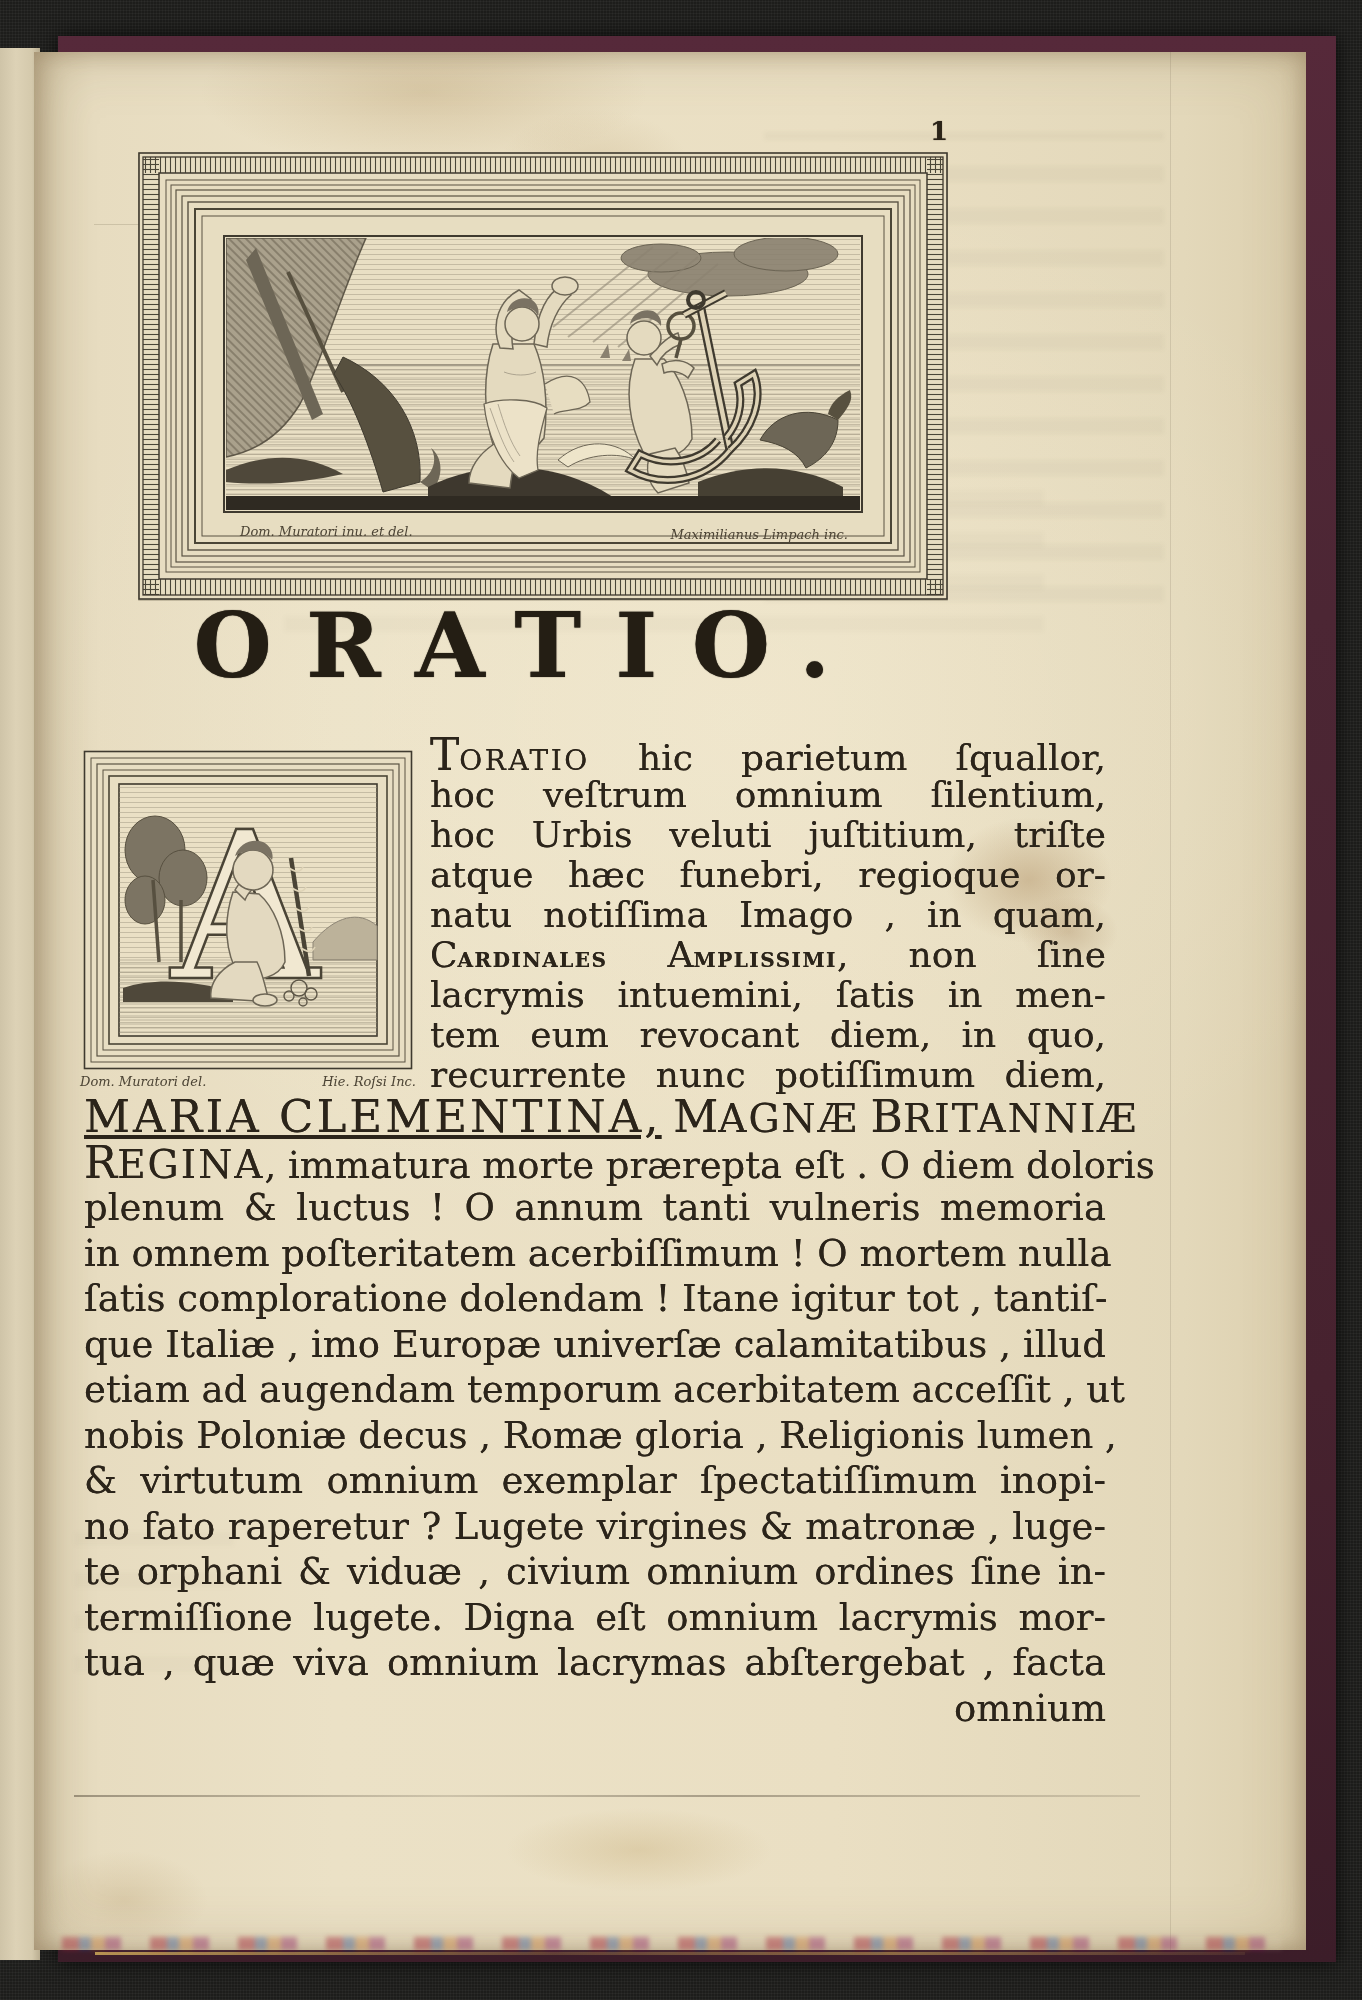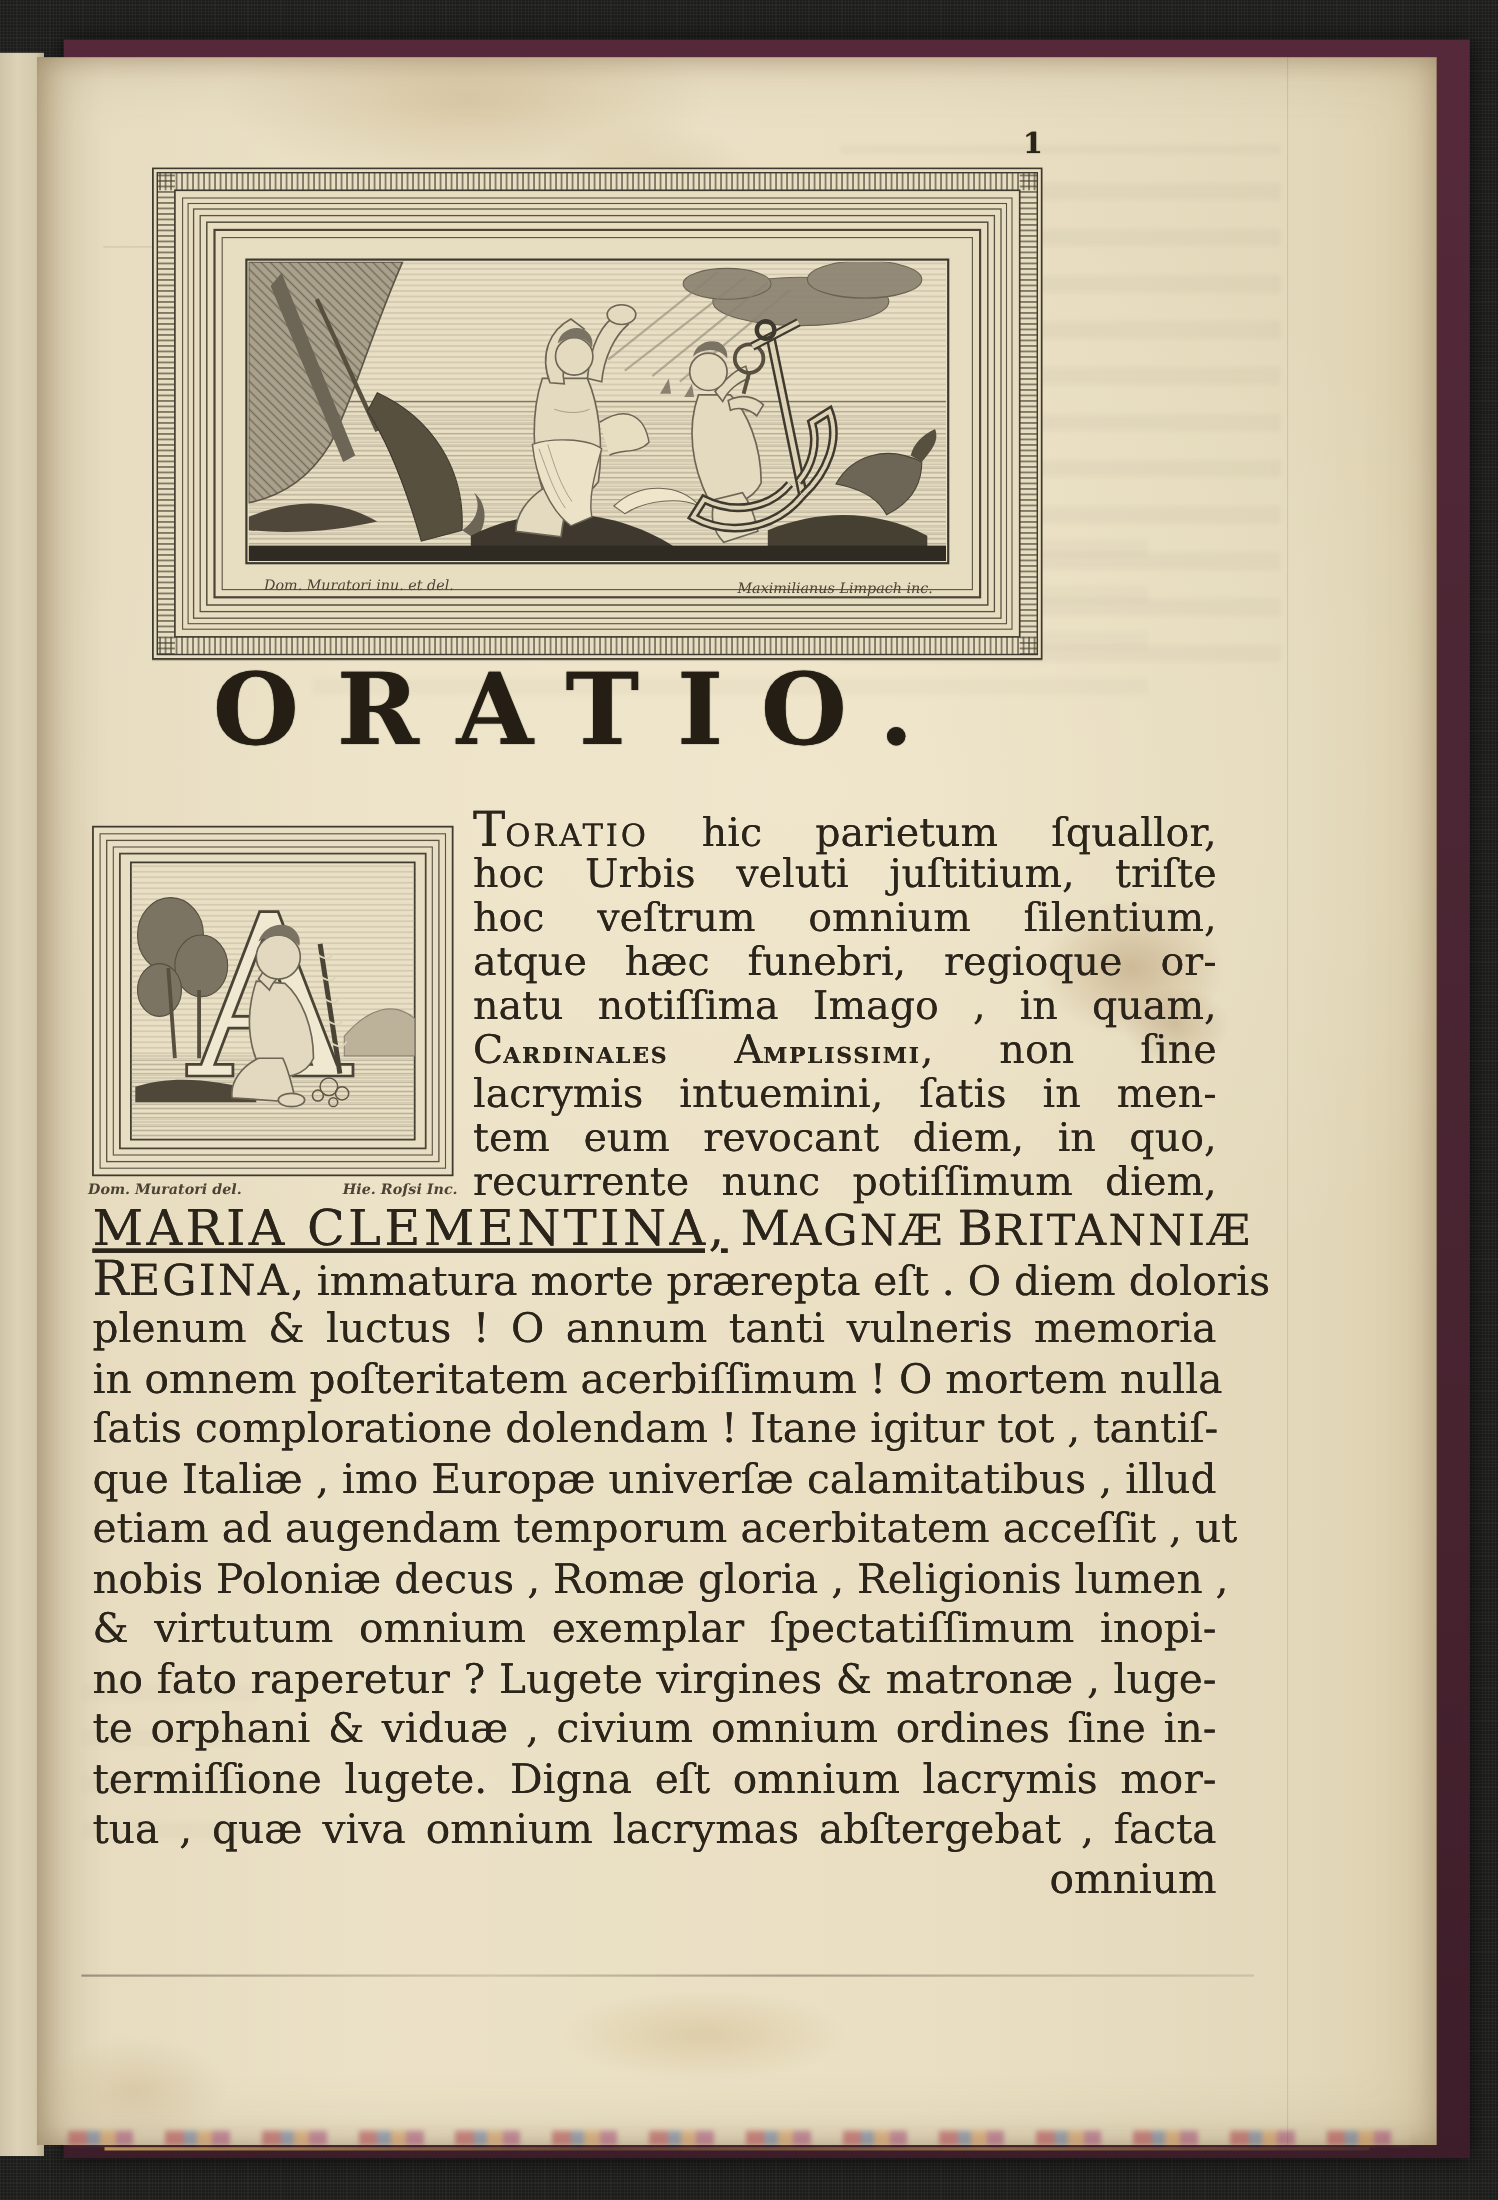--- a/index.html
+++ b/index.html
@@ -37,21 +37,21 @@
         background:repeating-linear-gradient(90deg, rgba(168,40,62,.55) 0 17px, rgba(42,82,158,.45) 17px 29px,
           rgba(204,118,44,.40) 29px 43px, rgba(150,38,108,.50) 43px 59px, rgba(235,225,200,.15) 59px 88px);}
   .pagenum{position:absolute;left:896px;top:64px;width:40px;font-weight:bold;font-size:26px;color:#2a2318;
         text-shadow:0 0 1px rgba(42,35,24,.8);}
   .plate{position:absolute;left:104px;top:100px;width:810px;height:448px;filter:drop-shadow(0 1px 0 rgba(80,70,50,.3));}
   .title{position:absolute;left:60px;top:548px;width:870px;text-align:center;
         font-size:90px;font-weight:bold;letter-spacing:.38em;line-height:1;color:#241e14;
         text-shadow:0 0 1px rgba(36,30,20,.9);}
   .init-plate{position:absolute;left:49px;top:698px;width:330px;height:320px;}
   .init-credits{position:absolute;left:46px;top:1022px;width:336px;display:flex;justify-content:space-between;
-        font-style:italic;font-size:13px;color:#4b4334;font-weight:bold;}
+        font-style:italic;font-size:13px;color:#4b4334;}
   .wrap-lines{position:absolute;left:396px;top:683px;width:676px;}
   .full-lines{position:absolute;left:50px;top:1042px;width:1022px;}
   .line{text-align:justify;text-align-last:justify;white-space:nowrap;
         text-shadow:0 0 .6px rgba(43,36,26,.85);}
   .wrap-lines .line{font-size:36px;line-height:40px;height:40px;}
   .full-lines .line{font-size:37px;line-height:45.5px;height:45.5px;}
   .line.catch{text-align:right;text-align-last:right;}
   .dc{font-size:44px;}          
   .rc{font-size:28px;letter-spacing:2.5px;} 
   .c1{font-size:36px;}          
@@ -237,22 +237,22 @@
         </g>
       </g>
     </svg>
     <div class="init-credits">
       <span>Dom. Muratori del.</span>
       <span>Hie. Roſsi Inc.</span>
     </div>
 
     <div class="wrap-lines" id="wrap-lines">
         <div class="line"><span class="dc">T</span><span class="rc">ORATIO</span><span> hic parietum ſquallor,</span></div>
+        <div class="line">hoc veſtrum omnium ſilentium,</div>
         <div class="line">hoc Urbis veluti juſtitium, triſte</div>
-        <div class="line">hoc veſtrum omnium ſilentium,</div>
         <div class="line">atque hæc funebri, regioque or-</div>
         <div class="line">natu notiſſima Imago , in quam,</div>
         <div class="line"><span class="c1">C</span><span class="c2">ARDINALES</span><span> </span><span class="c1">A</span><span class="c2">MPLISSIMI</span><span>, non ſine</span></div>
         <div class="line">lacrymis intuemini, ſatis in men-</div>
         <div class="line">tem eum revocant diem, in quo,</div>
         <div class="line">recurrente nunc potiſſimum diem,</div>
       </div>
     <div class="full-lines" id="full-lines">
         <div class="line"><span class="t1">MARIA CLEMENTINA,</span><span> </span><span class="t2">M</span><span class="t3">AGNÆ</span><span> </span><span class="t2">B</span><span class="t3">RITANNIÆ</span></div>
         <div class="line"><span class="t2">R</span><span class="t3">EGINA</span><span>, immatura morte prærepta eſt . O diem doloris</span></div>

